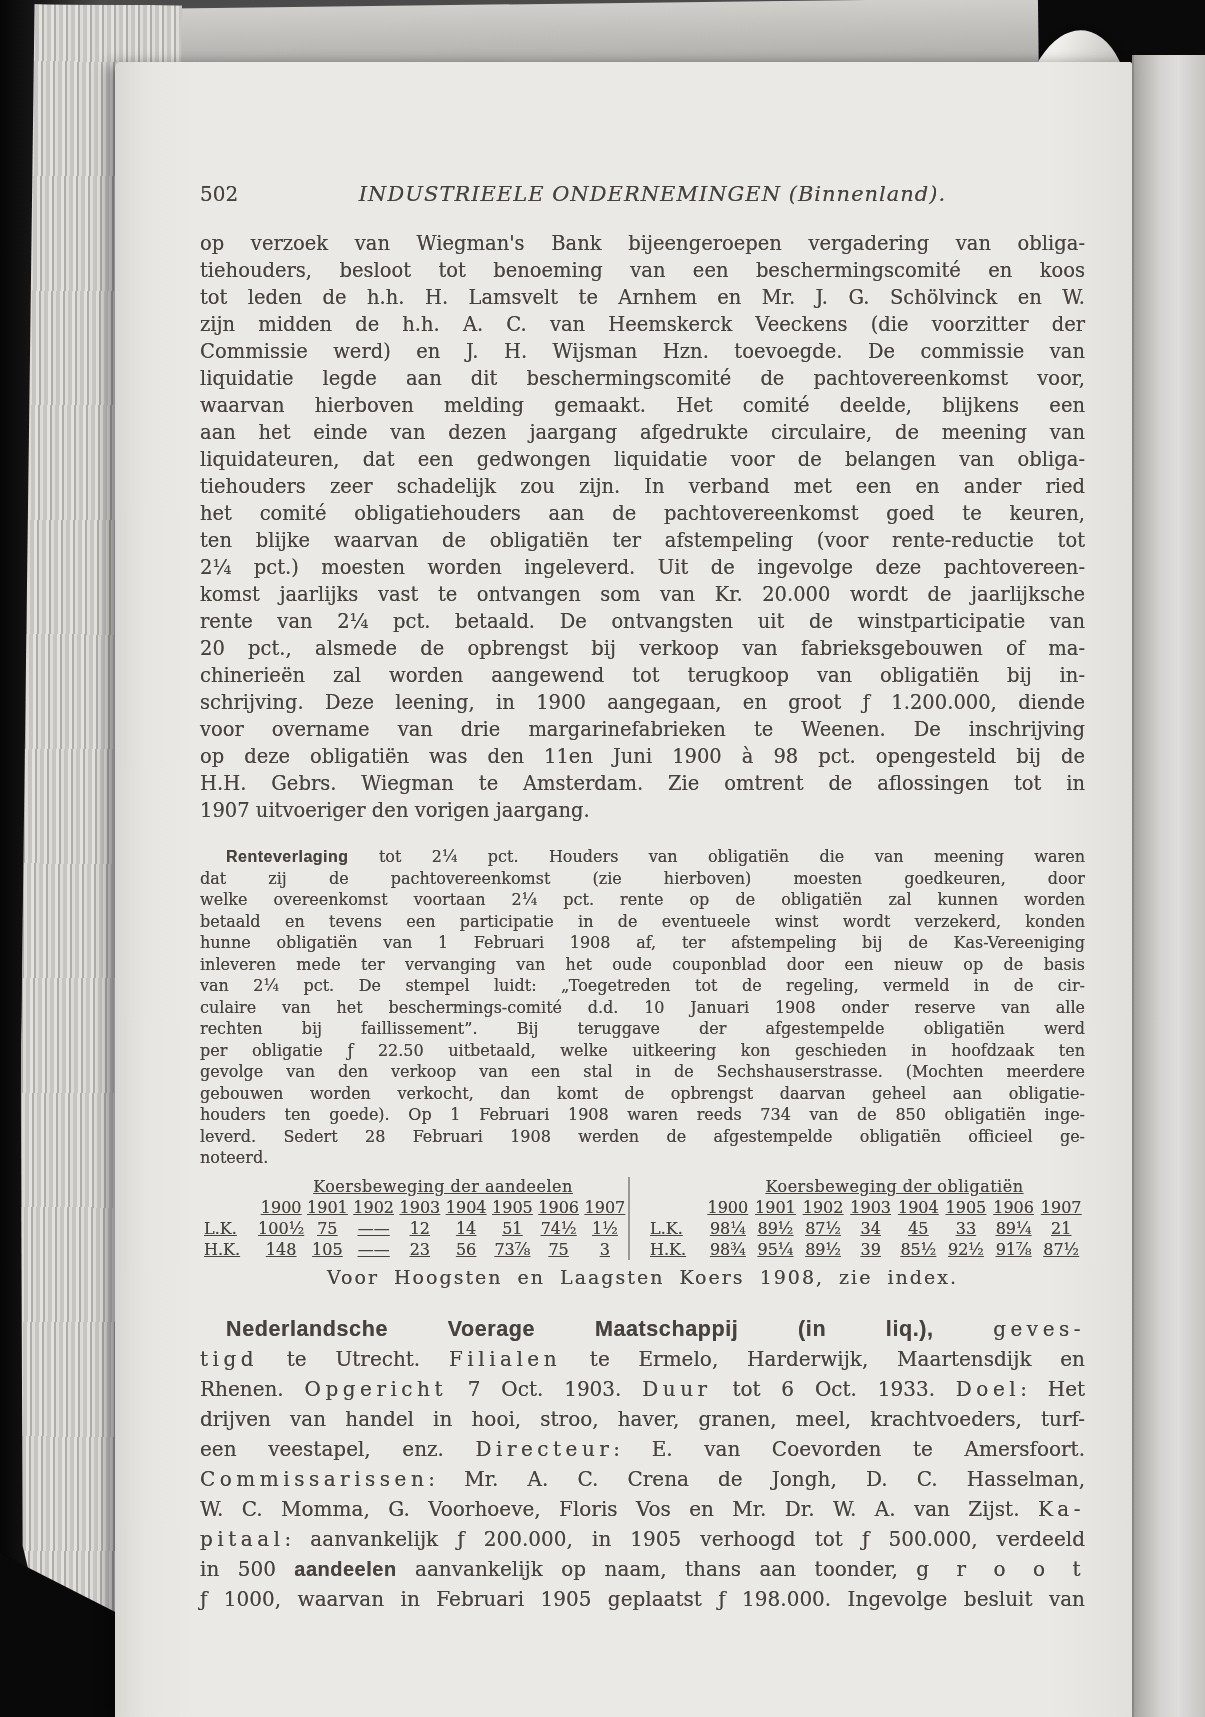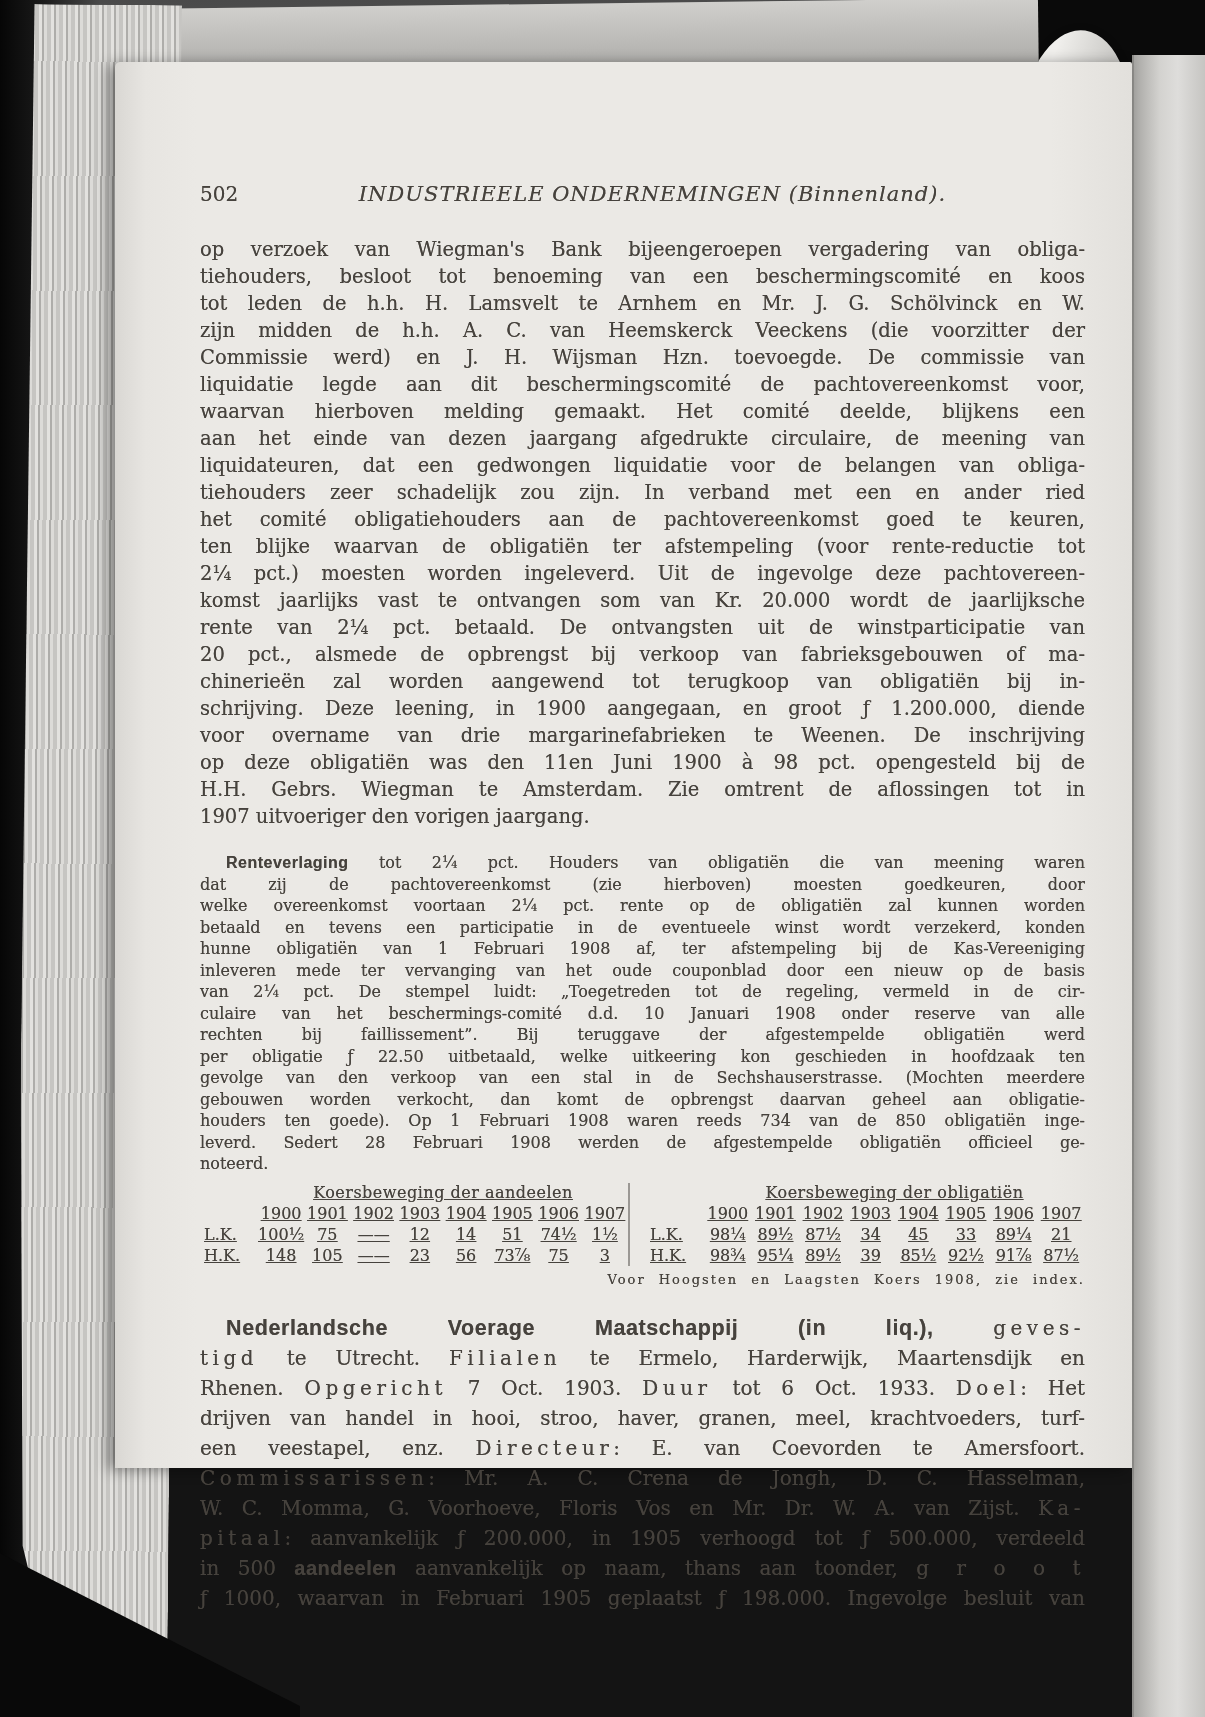--- a/index.html
+++ b/index.html
@@ -21,50 +21,50 @@
     background:linear-gradient(#d0cfcc,#b3b2af 70%,#9f9e9b);transform:rotate(-0.7deg);transform-origin:left top;}
   .page-stack{position:absolute;left:30px;top:4px;width:152px;height:1713px;
     background:repeating-linear-gradient(90deg,#aeadaa 0 2px,#dcdbd8 2px 5px,#c6c5c2 5px 9px,#e3e2df 9px 12px);
     transform:rotate(0.5deg);transform-origin:left top;
     clip-path:polygon(10% 0,100% 0,100% 100%,32% 100%,4% 90%,0 62%,3% 0);}
   .bl-black{position:absolute;left:0;top:1535px;width:300px;height:182px;background:#090909;
     clip-path:polygon(0 10%,100% 94%,100% 100%,0 100%);}
   .right-strip{position:absolute;left:1132px;top:55px;width:73px;height:1662px;
     border-left:2px solid #8e8d8a;
     background:linear-gradient(90deg,#a7a6a3,#d3d2cf 35%,#dedddb 60%,#c4c3c0);}
-  .page{position:absolute;left:115px;top:62px;width:1017px;height:1406px;
+  .page{position:absolute;left:115px;top:62px;width:1017px;height:1655px;
     background:
       linear-gradient(90deg,#d9d7d3 0,#e7e5e1 3%,#ebe9e5 8%,#ebe9e5 92%,#e2e0dc 100%),
       #eae8e4;
     border-radius:5px 2px 0 0;
     box-shadow:-7px 2px 14px rgba(0,0,0,.4);}
   
   .content{position:absolute;left:85px;top:120px;width:885px;color:#46423d;
     text-shadow:0 0 0.6px rgba(74,68,60,.7);}
   .header{display:flex;align-items:baseline;font-size:20px;}
   .pagenum{width:90px;}
   .htitle{flex:1;text-align:center;padding-right:70px;font-style:italic;font-size:21px;letter-spacing:1px;}
   .block{margin:0;}
   .tline{text-align:justify;text-align-last:justify;white-space:normal;}
   .block[data-last-left="true"] .tline.last{text-align-last:left;}
   .tline.ind{text-indent:26px;}
-  .main-par{margin-top:30px;font-size:19.5px;line-height:27px;}
+  .main-par{margin-top:24px;font-size:19.5px;line-height:27px;}
   .small-par{margin-top:22px;font-size:16px;line-height:21.5px;}
   .bs{font-family:"Liberation Sans",sans-serif;font-weight:bold;letter-spacing:.5px;}
   .sp{letter-spacing:4.5px;}
   
   .tables-row{display:flex;margin-top:8px;align-items:flex-start;text-decoration:underline;}
   .koers{font-size:16px;line-height:20px;}
   .koers-left{width:428px;}
   .koers-right{flex:1;border-left:2px solid #9b9894;padding-left:16px;}
   .ktitle{text-align:center;margin-left:58px;letter-spacing:.5px;}
   .kgrid{display:grid;grid-template-columns:58px repeat(8,1fr);}
   .kgrid div{text-align:center;line-height:21px;}
   .kgrid .klabel{text-align:left;padding-left:4px;}
-  .kfooter{margin-top:6px;text-align:right;font-size:13px;letter-spacing:2px;word-spacing:7px;}
+  .kfooter{margin-top:6px;text-align:center;font-size:19px;letter-spacing:2px;word-spacing:7px;}
   
   .sec2{margin-top:26px;font-size:20px;line-height:30px;}
   .sec2 .tline:first-child .bs{font-size:21.5px;letter-spacing:.6px;}
 </style>
 </head>
 <body>
 
 <div class="top-band"></div>
 <div class="tr-gray"></div>
 <div class="tr-black"></div>

